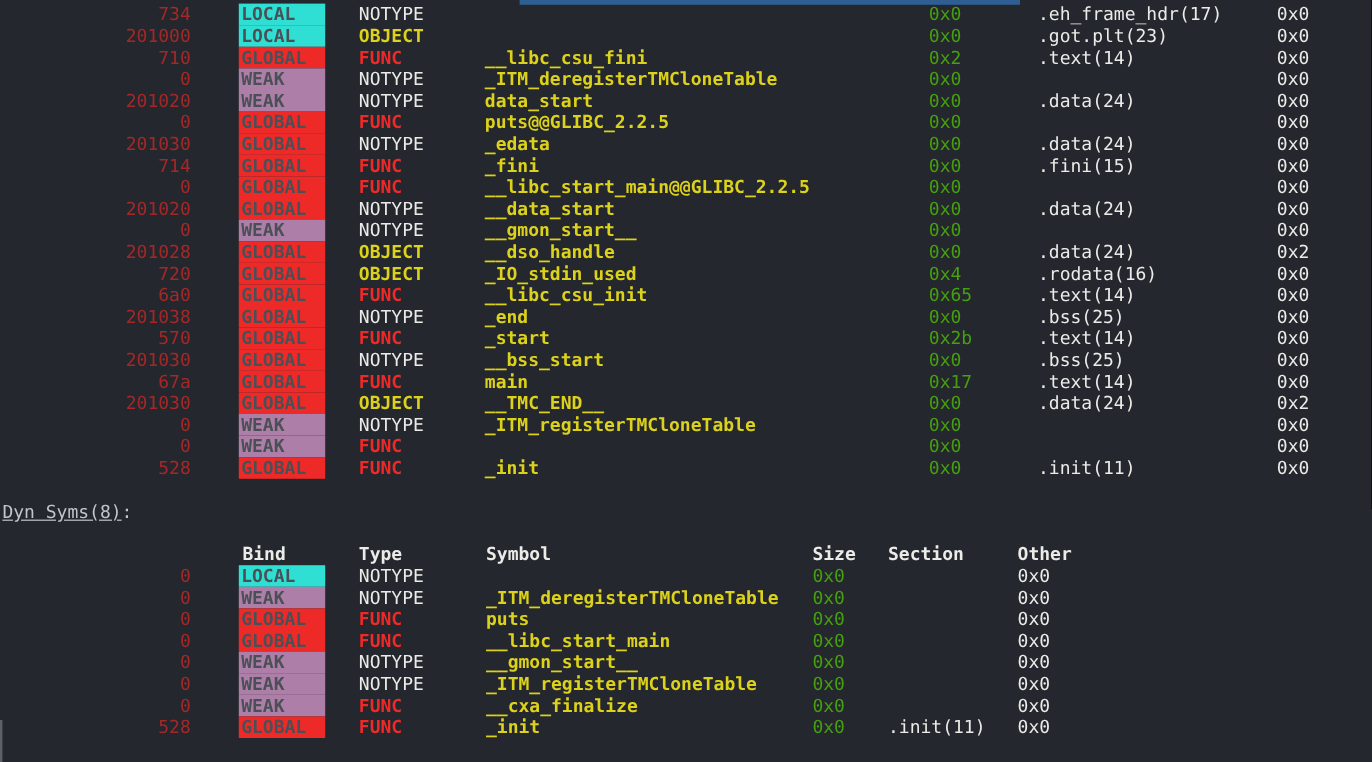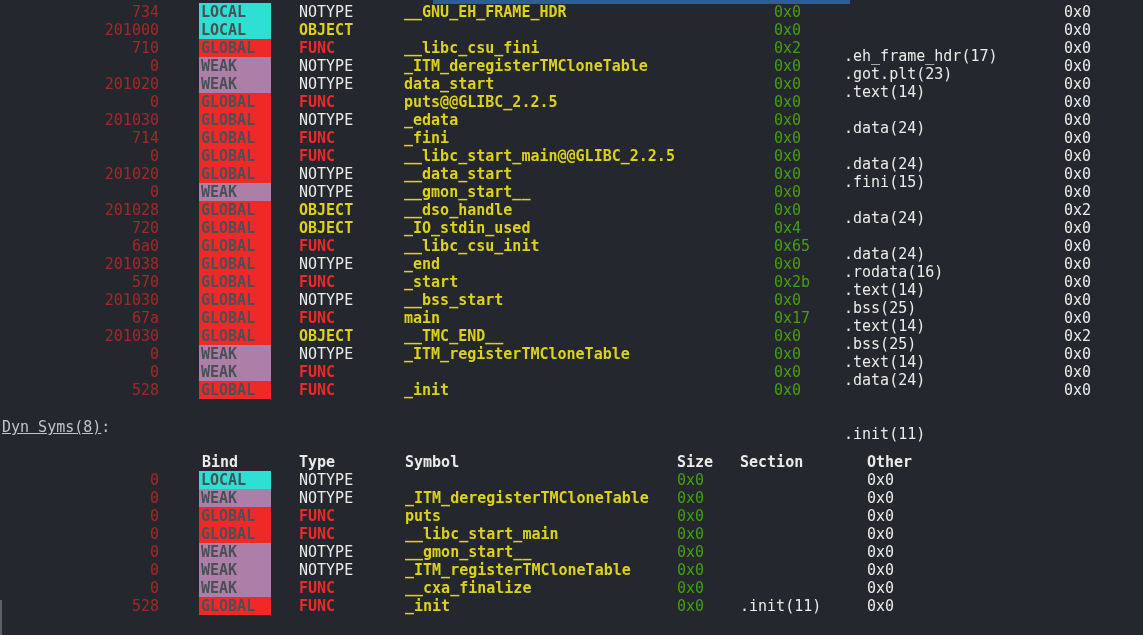--- a/index.html
+++ b/index.html
@@ -18,22 +18,22 @@
   .row{position:absolute;left:0;width:1126px;height:18px;}
   .cell{position:absolute;top:0;height:18px;white-space:pre;}
   .c-addr{left:0;width:159px;text-align:right;color:var(--addr);}
   .c-bind{left:199px;width:72px;padding-left:2px;box-sizing:border-box;
           color:var(--bind_text);font-weight:bold;}
   .c-type{left:299px;}
   .c-sym{left:404px;color:var(--yellow);font-weight:bold;}
   .c-size{color:var(--green);}
   .c-sec{color:var(--white);}
   .c-oth{color:var(--white);}
-  .t1 .c-size{left:774px;} .t1 .c-sec{left:844px;margin-top:44px;} .t1 .c-oth{left:1064px;}
-  .t2 .c-sym{left:405px;} .t2 .c-size{left:677px;} .t2 .c-sec{left:740px;} .t2 .c-oth{left:848px;margin-left:19px;}
+  .t1 .c-size{left:774px;} .t1 .c-sec{left:865px;} .t1 .c-oth{left:1064px;}
+  .t2 .c-sym{left:405px;} .t2 .c-size{left:677px;} .t2 .c-sec{left:740px;} .t2 .c-oth{left:848px;}
   .bi-LOCAL{background:var(--cyan);} .bi-GLOBAL{background:var(--red);} .bi-WEAK{background:var(--purple);}
   .ty-NOTYPE{color:var(--white);} .ty-FUNC{color:var(--red);font-weight:bold;} .ty-OBJECT{color:var(--yellow);font-weight:bold;}
   .hdr .cell{color:var(--white);font-weight:bold;background:none;padding-left:0;}
   .hdr .c-addr{width:167px;}
   .hdr .c-bind{left:202px;}
   .dynline{position:absolute;left:2px;top:418px;height:18px;white-space:pre;}
   .dynline .lbl{color:var(--dyn_label);text-decoration:underline;margin-top:24px;}
   .dynline .colon{color:var(--dyn_label);}
   .topbar{position:absolute;left:433px;top:0;width:417px;height:4px;background:var(--blue_bar);}
   .sb-sliver{position:absolute;left:0;top:600px;width:2px;height:35px;background:var(--scrollbar);}
@@ -42,21 +42,20 @@
 <body>
 
 <div class="term">
   <div class="topbar"></div>
 
   <div class="layer t1" id="symtab">
       <div class="row" style="top: 3px;">
         <span class="cell c-addr">734</span>
         <span class="cell c-bind bi-LOCAL">LOCAL</span>
         <span class="cell c-type ty-NOTYPE">NOTYPE</span>
-        <span class="cell c-sym">__GNU_EH_FRAME_HDR</span>
         <span class="cell c-size">0x0</span>
         <span class="cell c-sec">.eh_frame_hdr(17)</span>
         <span class="cell c-oth">0x0</span>
       </div>
       <div class="row" style="top: 21px;">
         <span class="cell c-addr">201000</span>
         <span class="cell c-bind bi-LOCAL">LOCAL</span>
         <span class="cell c-type ty-OBJECT">OBJECT</span>
         <span class="cell c-size">0x0</span>
         <span class="cell c-sec">.got.plt(23)</span>

